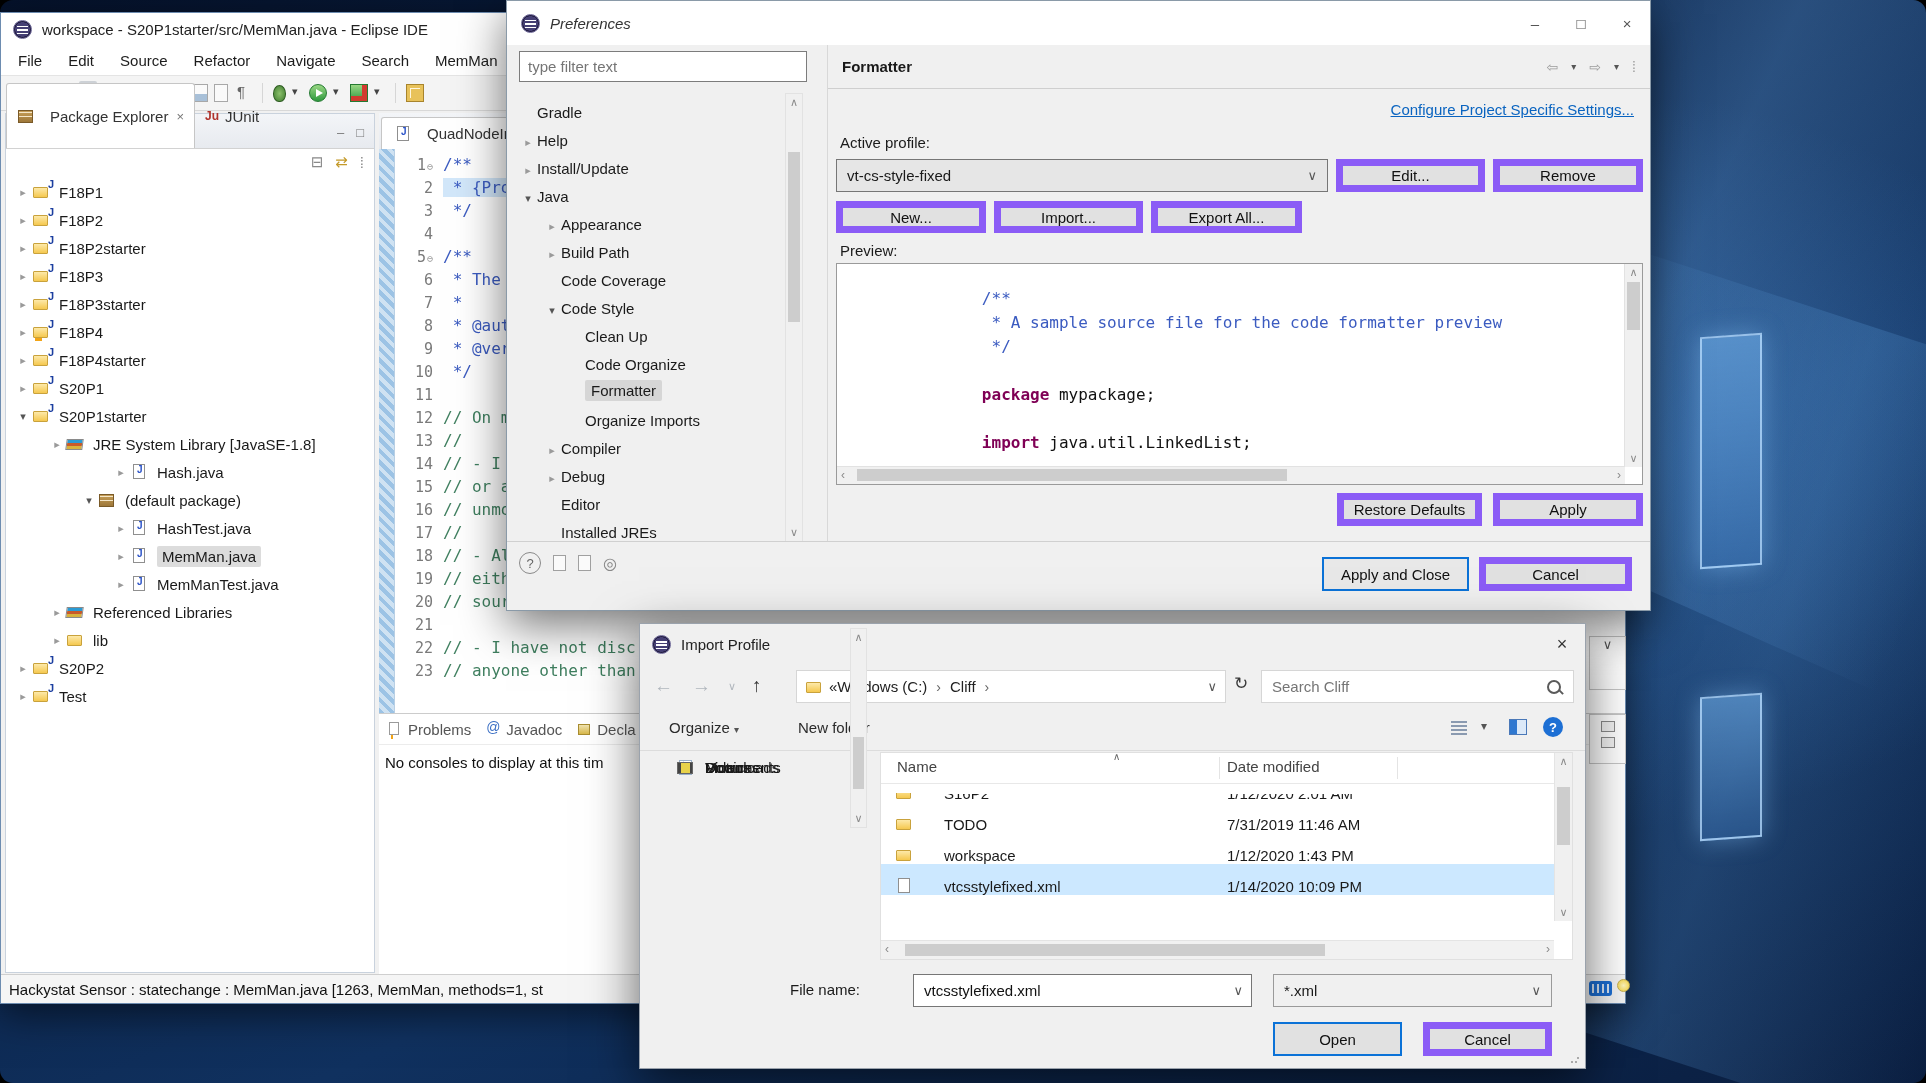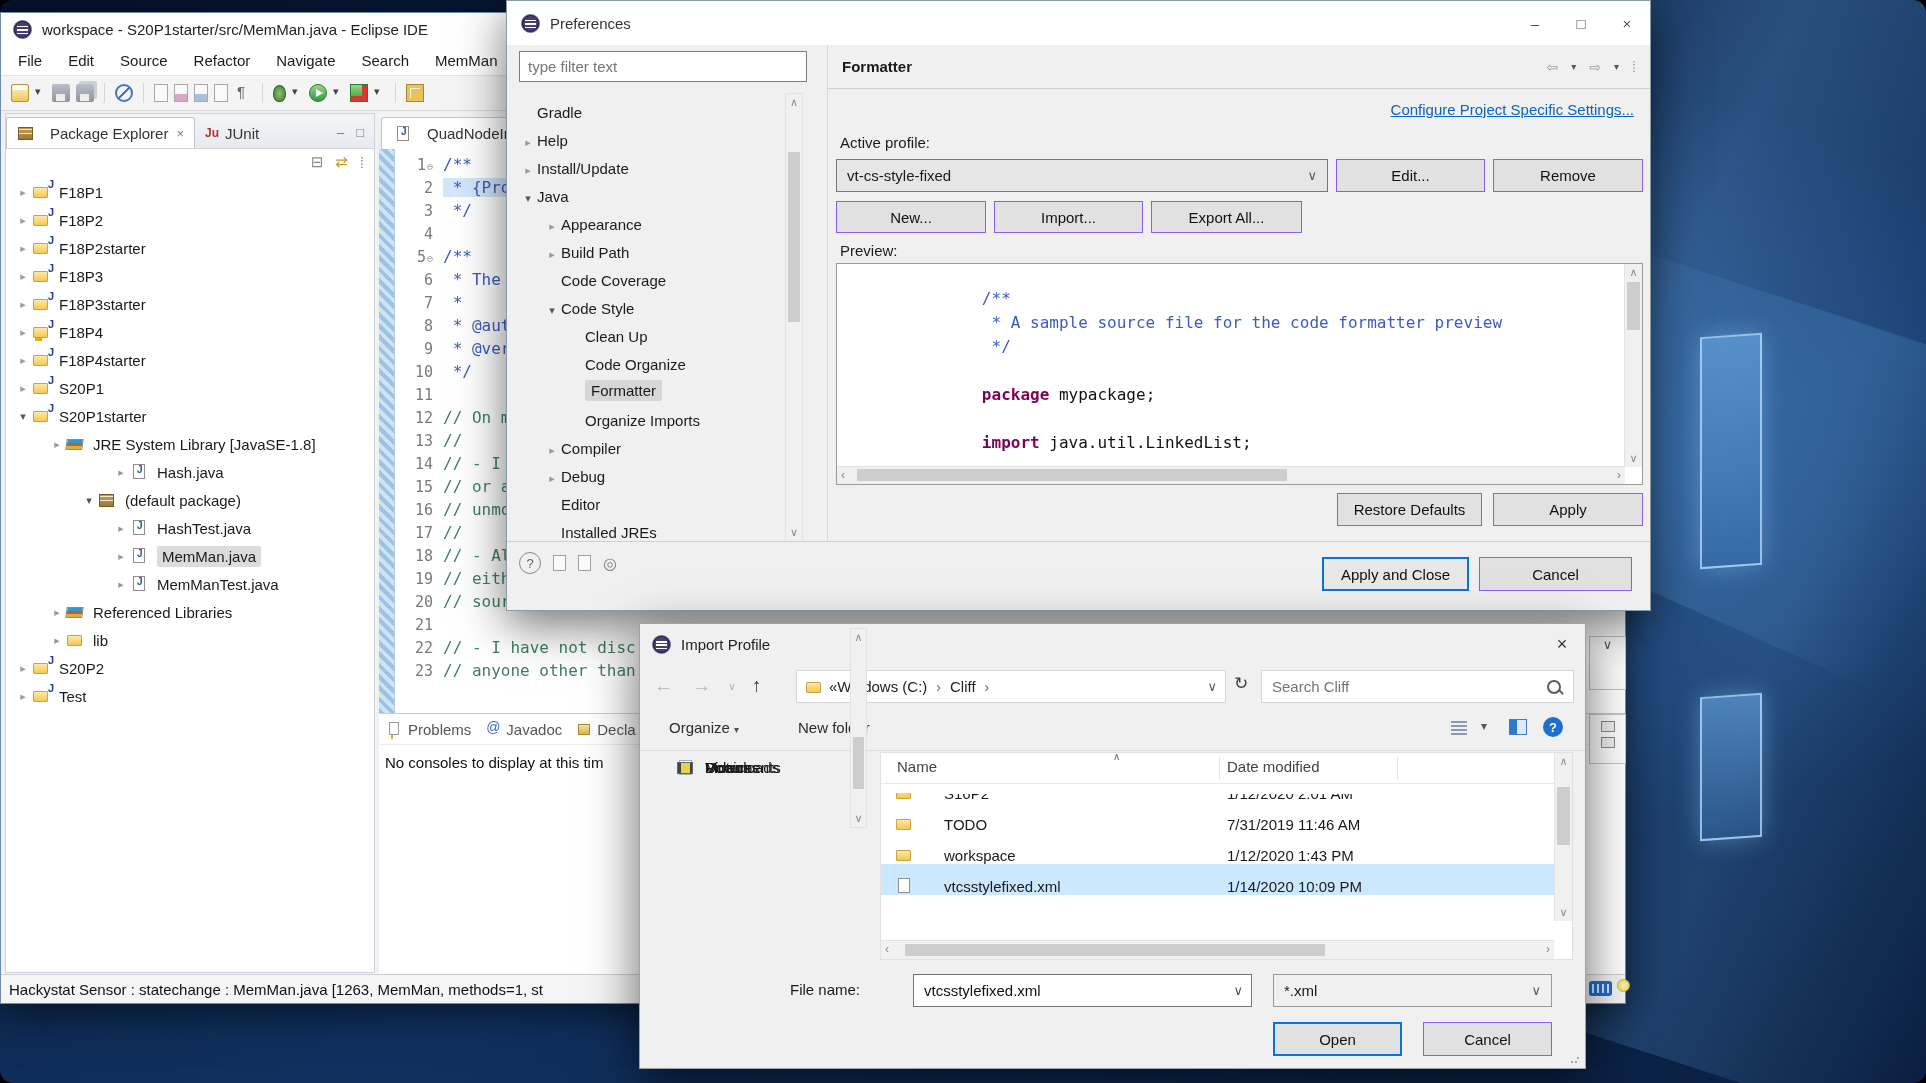--- a/index.html
+++ b/index.html
@@ -12,21 +12,21 @@
   .beam1{left:1350px;top:-120px;width:700px;height:700px;transform:rotate(24deg);
          background:linear-gradient(90deg,rgba(90,160,230,0) 0%,rgba(110,175,240,.30) 50%,rgba(90,160,230,0) 100%);}
   .beam2{left:1420px;top:300px;width:620px;height:760px;transform:rotate(18deg);
          background:linear-gradient(90deg,rgba(70,140,210,0) 0%,rgba(100,170,235,.22) 55%,rgba(70,140,210,0) 100%);}
   .glow{left:900px;top:100px;width:1100px;height:800px;position:absolute;
         background:radial-gradient(ellipse at 60% 45%,rgba(64,130,205,.38) 0%,rgba(64,130,205,0) 60%);}
   .pane{position:absolute;border:2px solid rgba(185,222,255,.75);background:linear-gradient(180deg,rgba(120,185,245,.5),rgba(60,120,190,.35));box-shadow:0 0 24px rgba(140,200,255,.4);}
   .pane1{left:1700px;top:335px;width:58px;height:228px;transform:skewY(-4deg);}
   .pane2{left:1700px;top:695px;width:58px;height:140px;transform:skewY(-4deg);}
   
-  .btn{display:flex;align-items:center;justify-content:center;background:#e1e1e1;border:1px solid #8b5cf6;font-size:15px;color:#111;box-sizing:border-box;}
+  .btn{display:flex;align-items:center;justify-content:center;background:#e1e1e1;border:7px solid #8b5cf6;font-size:15px;color:#111;box-sizing:border-box;}
   .btn.def{border:2px solid #0b72d7;}
   .chevg{color:#555;font-size:13px;}
   .sb{background:#f0f0f0;}
   .sb .thumb{position:absolute;background:#cdcdcd;}
   .sb .ar{position:absolute;color:#8a8a8a;font-size:11px;width:100%;text-align:center;}
   
   .ewin{left:0;top:12px;width:1626px;height:992px;background:#f1f1f1;border:1px solid #6d8cb0;box-sizing:border-box;box-shadow:0 10px 36px rgba(0,0,0,.55);}
   .etitle{position:absolute;left:0;top:0;right:0;height:32px;background:#fff;display:flex;align-items:center;gap:10px;padding-left:12px;font-size:15px;color:#222;}
   .elogo{width:19px;height:19px;border-radius:50%;flex:none;position:relative;overflow:hidden;
          background:radial-gradient(circle at 50% 50%,#453f74 0 60%,#241f45 61%);border:1px solid #6a6494;box-sizing:border-box;}
@@ -54,21 +54,21 @@
   .t-run::before{content:"";position:absolute;left:6px;top:4px;border-left:7px solid #fff;border-top:4px solid transparent;border-bottom:4px solid transparent;}
   .t-coverage{background:linear-gradient(#9ad784,#2f9a3f);border:1px solid #247a31;box-sizing:border-box;box-shadow:inset -5px -5px 0 #d23b2f;}
   .t-new-java-project{background:#e8c25a;border:1px solid #a8842c;box-sizing:border-box;}
   .t-new-java-project::after{content:"";position:absolute;inset:3px;background:
       linear-gradient(#fff6dd 0 1px,transparent 1px) 0 50%/100% 100% no-repeat,
       linear-gradient(90deg,#fff6dd 0 1px,transparent 1px) 50% 0/100% 100% no-repeat;}
   
   .workb{position:absolute;left:0;top:98px;right:0;bottom:28px;}
   .explorer{position:absolute;left:4px;top:2px;width:370px;bottom:2px;background:#fff;border:1px solid #c9d2dd;box-sizing:border-box;}
   .ptabs{position:absolute;left:0;top:0;right:0;height:34px;background:linear-gradient(#f3f5f8,#e7eaef);border-bottom:1px solid #d2d2d2;display:flex;align-items:flex-end;}
-  .ptab{display:flex;align-items:center;gap:6px;height:30px;padding:0 10px;font-size:15px;color:#333;}
+  .ptab{display:flex;align-items:center;gap:6px;height:30px;padding:17px 10px;font-size:15px;color:#333;}
   .ptab.act{background:#fff;border:1px solid #c6c6c6;border-bottom:none;border-radius:3px 3px 0 0;}
   .tabclose{color:#777;font-size:13px;margin-left:2px;}
   .pwinbtns{margin-left:auto;display:flex;gap:12px;padding:0 10px 8px 0;color:#777;font-size:13px;}
   .ptools{position:absolute;left:0;top:34px;right:0;height:28px;display:flex;justify-content:flex-end;align-items:center;gap:12px;padding-right:10px;color:#8a8a8a;font-size:15px;}
   .goldic{color:#c49a2a;}
   .tree{position:absolute;left:0;top:64px;right:0;bottom:0;overflow:hidden;font-size:15px;}
   .trow{height:28px;display:flex;align-items:center;}
   .lvl0{padding-left:8px;}.lvl1{padding-left:42px;}.lvl2{padding-left:74px;}.lvl3{padding-left:106px;}
   .chev{width:18px;flex:none;color:#9a9a9a;font-size:11px;text-align:center;}
   .xclosed::before{content:"▸";} .xopen::before{content:"▾";color:#555;}
@@ -114,21 +114,21 @@
   .estatus{position:absolute;left:0;right:0;bottom:0;height:28px;background:#f5f5f5;border-top:1px solid #cfcfcf;display:flex;align-items:center;padding-left:8px;font-size:15px;color:#111;}
   
   .edgeA{left:1589px;top:636px;width:37px;height:54px;background:#fff;border:1px solid #c6c6c6;box-sizing:border-box;text-align:center;color:#666;font-size:13px;}
   .edgeB{left:1589px;top:714px;width:37px;height:50px;background:#fff;border:1px solid #c6c6c6;box-sizing:border-box;display:flex;flex-direction:column;align-items:center;gap:5px;padding-top:6px;}
   .miniwin{width:12px;height:9px;border:1px solid #8a8a8a;background:#f2f2f2;}
   .trayKb{left:1589px;top:981px;width:23px;height:15px;background:#1d6fd4;border-radius:3px;}
   .trayKb::after{content:"";position:absolute;inset:3px;background:repeating-linear-gradient(90deg,#fff 0 2px,transparent 2px 5px);opacity:.85;}
   .trayBulb{left:1617px;top:979px;width:13px;height:13px;border-radius:50%;background:radial-gradient(#fff6c0,#f5d33a);border:1px solid #c8b050;box-sizing:border-box;}
   
   .prefs{left:506px;top:0;width:1145px;height:611px;background:#f0f0f0;border:1px solid #8a9aa8;box-sizing:border-box;box-shadow:0 14px 44px rgba(0,0,0,.55);}
-  .dtitle{position:absolute;left:0;top:0;right:0;height:44px;background:#fff;display:flex;align-items:center;gap:10px;padding-left:14px;font-size:15px;color:#333;}
+  .dtitle{position:absolute;left:0;top:0;right:0;height:44px;background:#fff;display:flex;align-items:center;gap:10px;padding-left:14px;font-size:15px;color:#333;font-style:italic;}
   .wctl{margin-left:auto;display:flex;height:100%;}
   .wc{width:46px;display:flex;align-items:center;justify-content:center;color:#555;font-size:15px;}
   .pfilter{position:absolute;left:12px;top:50px;width:288px;height:31px;border:1px solid #7c7c7c;background:#fff;font-size:15px;color:#444;padding:0 8px;box-sizing:border-box;font-family:"Liberation Sans",sans-serif;}
   .ptree{position:absolute;left:4px;top:92px;width:272px;font-size:15px;}
   .prow{height:28px;display:flex;align-items:flex-end;}
   .pl0{padding-left:8px;}.pl1{padding-left:32px;}.pl2{padding-left:56px;}
   .psel .plabel{background:#d6d6d6;padding:2px 6px;border-radius:2px;}
   .psb{position:absolute;left:278px;top:92px;width:18px;height:449px;border:1px solid #e2e2e2;box-sizing:border-box;}
   .pdivider{position:absolute;left:320px;top:44px;bottom:68px;width:1px;background:#d8d8d8;}
   .pbline{position:absolute;left:0;right:0;top:540px;height:1px;background:#d0d0d0;}

